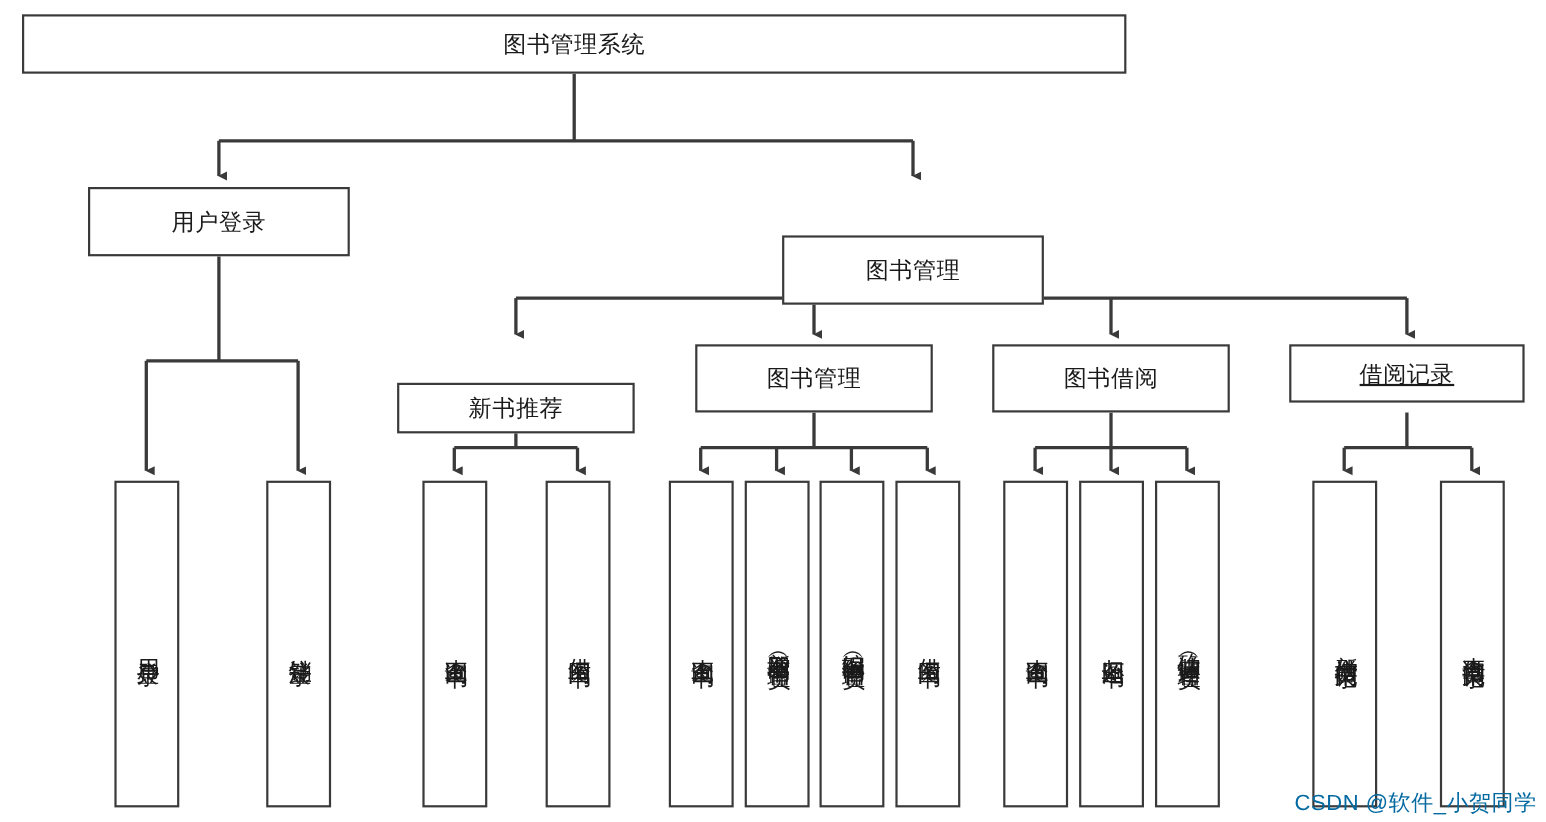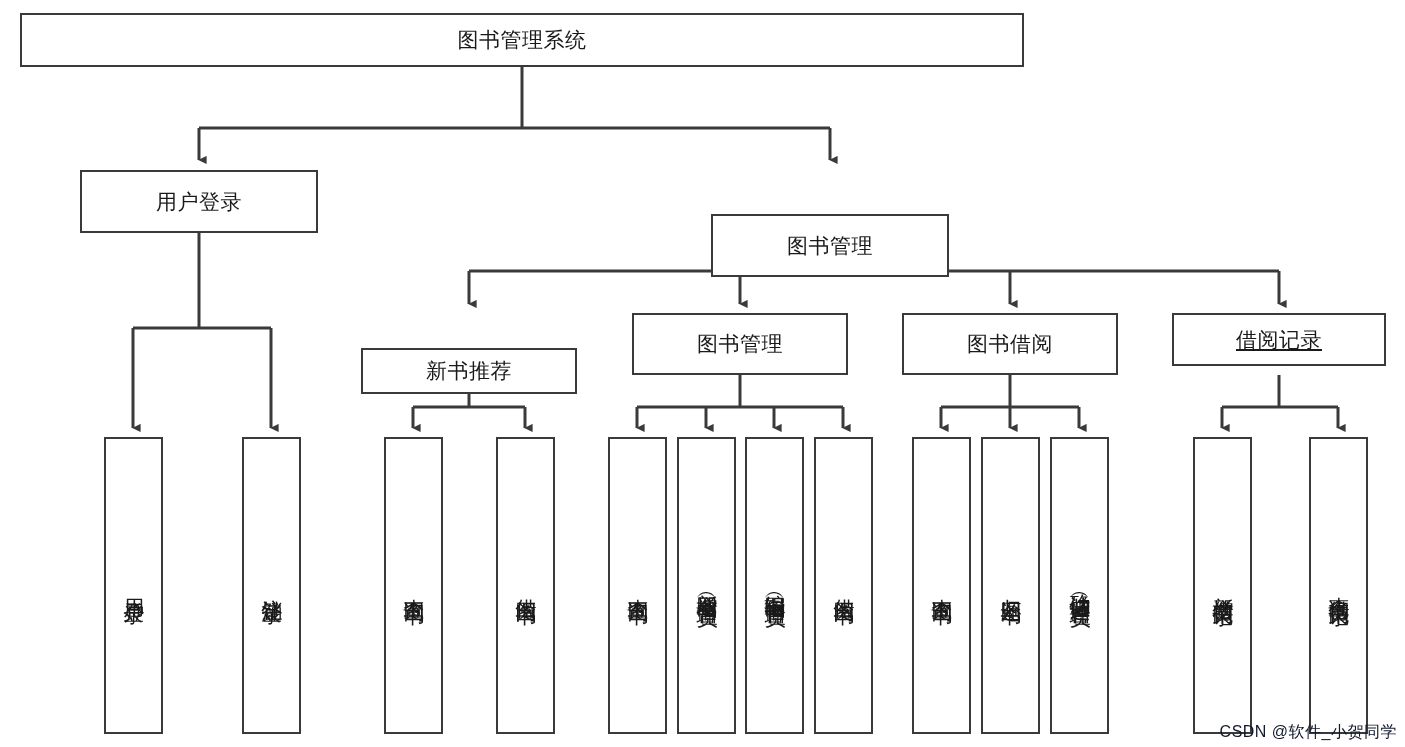--- a/index.html
+++ b/index.html
@@ -51,22 +51,22 @@
   }
   .node.vert > span {
     display: block;
     writing-mode: vertical-rl;
     text-orientation: upright;
   }
   .watermark {
     position: absolute;
     right: 8px;
     bottom: 4px;
-    font-size: 16px;
-    color: #0f172a;
+    font-size: 20px;
+    color: #0369a1;
     letter-spacing: 0.5px;
     white-space: nowrap;
   }
 </style>
 </head>
 <body>
 
 <div id="canvas">
 
   <svg id="connectors" viewBox="0 0 1405 747" xmlns="http://www.w3.org/2000/svg">

